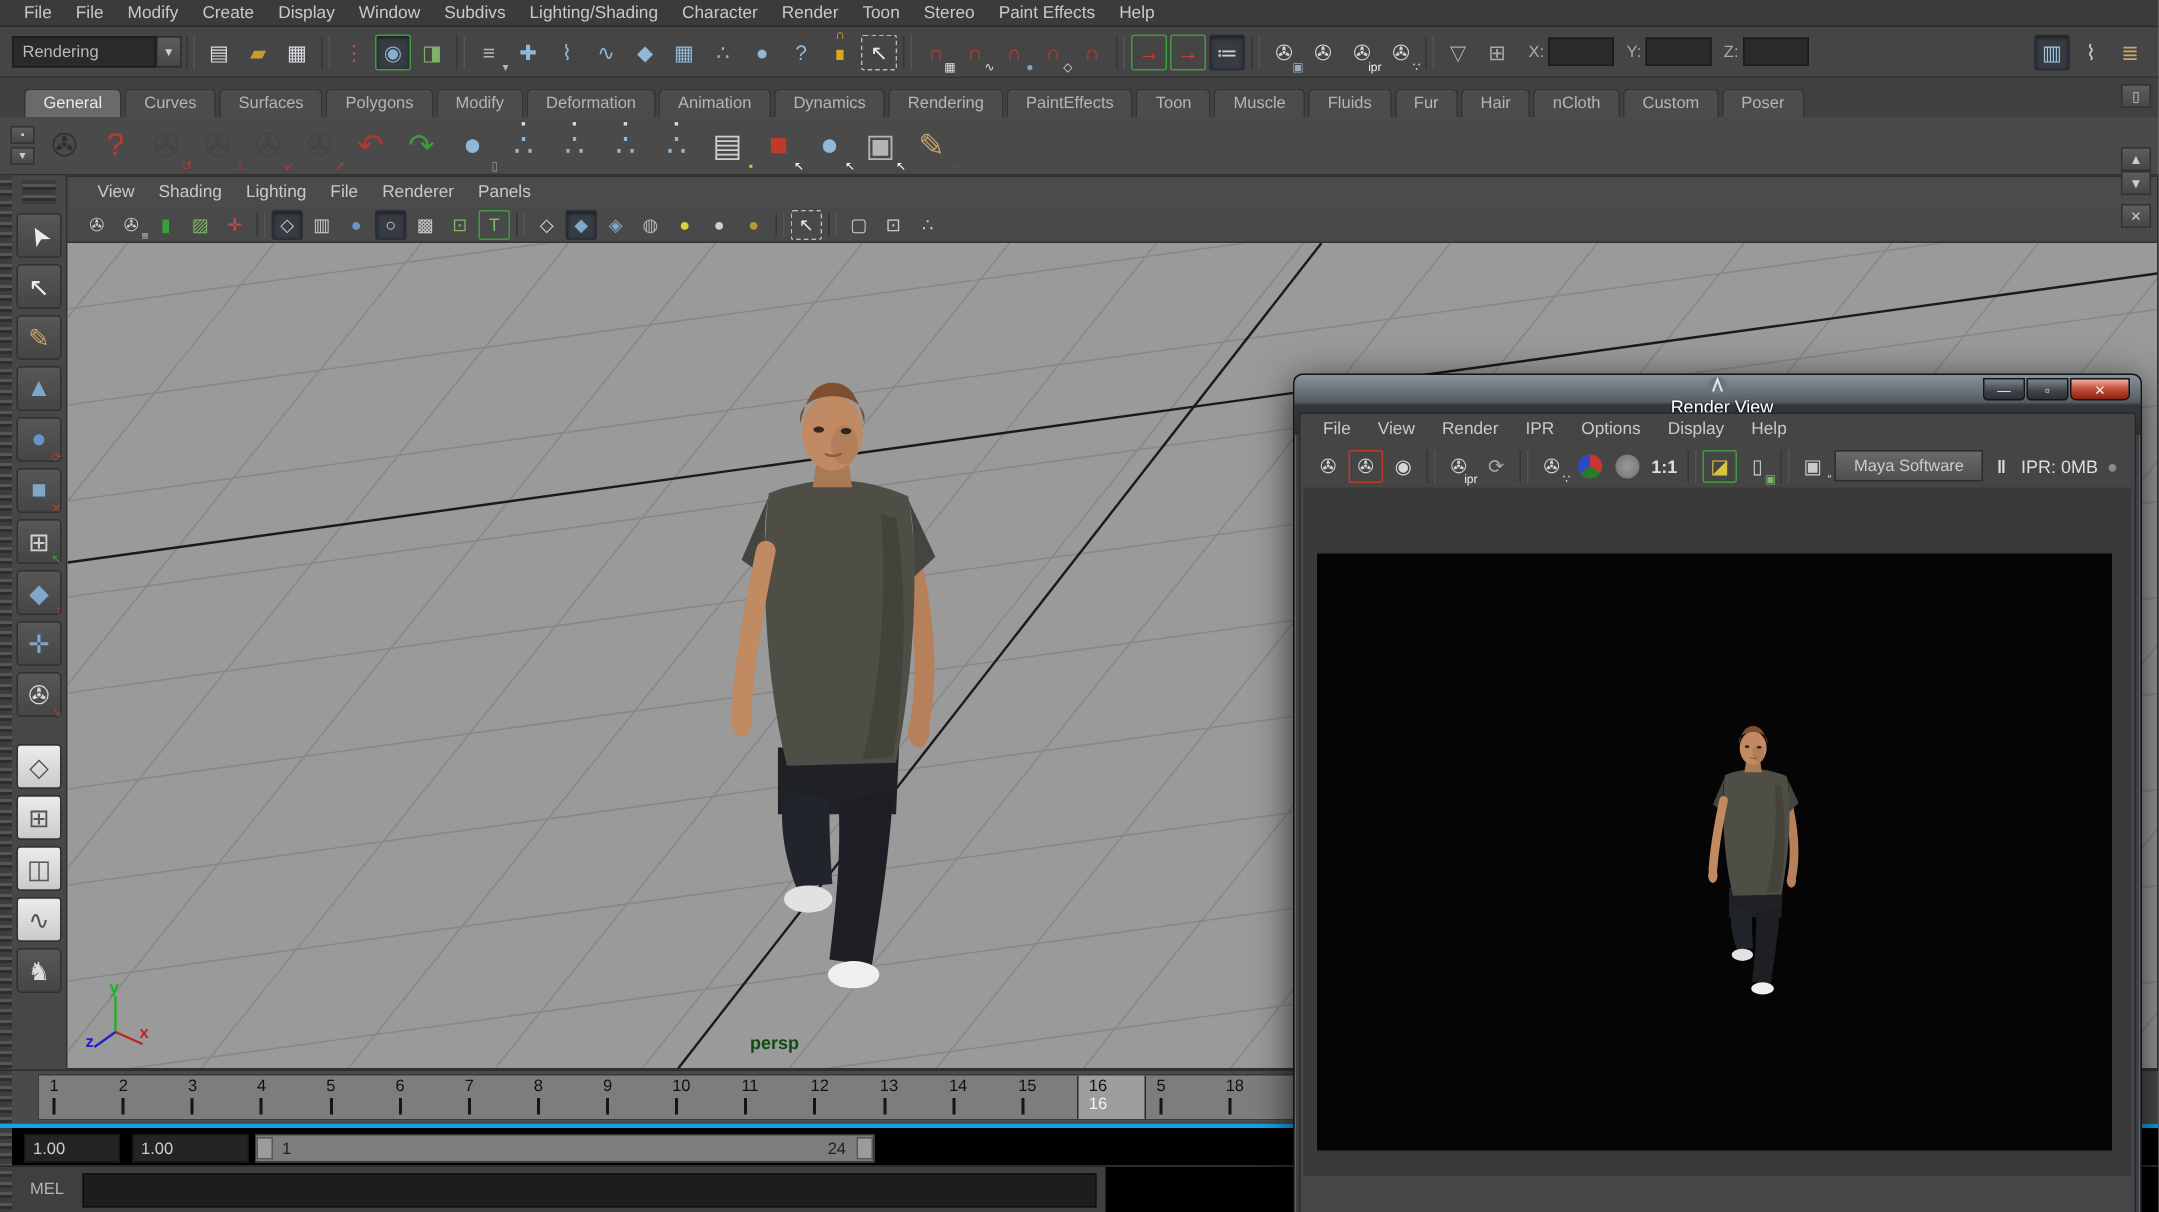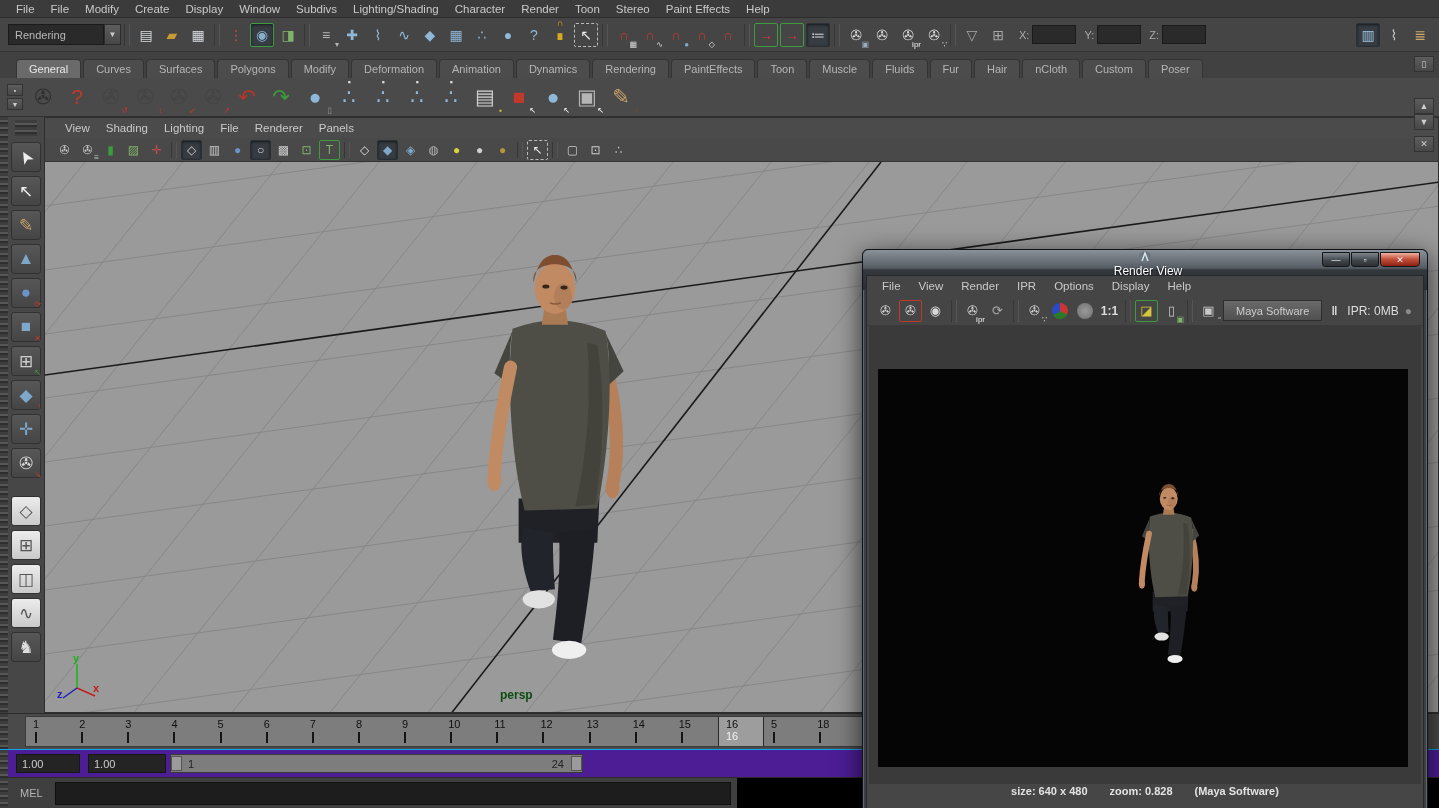--- a/index.html
+++ b/index.html
@@ -92,21 +92,21 @@
   .tick-mark { position:absolute; left:9px; bottom:3px; width:2px; height:11px; background:#151515; }
   .tl-slot.current { background:#9d9d9d; border-left:1px solid #2a2a2a; border-right:1px solid #2a2a2a; }
   .cur-num { display:block; padding-left:7px; color:#f2f2f2; }
   #tl-field { position:absolute; left:1140px; top:7px; width:58px; height:19px; background:#242424; border:1px solid #161616; color:#ccc; font-size:11px; padding:0 5px; }
   #tl-playback { position:absolute; left:1212px; top:5px; display:flex; gap:2px; }
   .pb { position:relative; width:25px; height:23px; background:linear-gradient(#606060,#474747); border:1px solid #303030; border-radius:2px; color:#dcdcdc; font-size:10px; display:flex; align-items:center; justify-content:center; letter-spacing:-1px; }
   .pb .rb { position:absolute; top:2px; bottom:2px; width:2px; background:#b03a2e; }
   .pb .rb.l { left:6px; } .pb .rb.r { right:6px; }
 
   
-  #rangebar { height:28px; background:#4c1d95; border-top:1px solid #0ea5e9; position:relative; }
+  #rangebar { height:28px; background:#000000; border-top:3px solid #0ea5e9; position:relative; }
   #rb-grip { position:absolute; left:0; top:0; width:8px; height:100%; }
   .rfield { position:absolute; top:4px; height:19px; background:#242424; border:1px solid #161616; color:#ccc; font-size:11px; padding:0 5px; }
   #rb-bar { position:absolute; left:170px; top:4px; width:413px; height:19px; background:#7d7d7d; border:1px solid #3a3a3a; color:#222; }
   .rb-handle { position:absolute; top:1px; bottom:1px; width:11px; background:#9b9b9b; border:1px solid #555; }
   #rb-start-label { position:absolute; left:17px; top:3px; }
   #rb-end-label { position:absolute; right:18px; top:3px; }
   .rb-arrow { position:absolute; top:8px; color:#9a9a9a; font-size:9px; }
   #rb-icons { position:absolute; top:5px; display:flex; gap:4px; }
 
   
@@ -675,23 +675,20 @@
           <span class="txtb" style="color: rgb(138, 138, 138);">●</span>
         </div>
       <div id="rv-view">
         <div id="rv-image">
           <svg id="char-render" viewBox="0 0 210 420">
               <use href="#char"></use>
             </svg>
         </div>
       </div>
       <div id="rv-status">
-        <div>
-          <span>size: 640 x 480</span><span>zoom: 0.828</span><span>(Maya Software)</span>
-        </div>
       </div>
     </div>
   </div>
 </div>
 
 <div id="timeline">
   <div id="tl-grip" class="grip"></div>
   <div id="tl-track">
       <div class="tl-slot" style="left: 0px; width: 46.125px;">
         <span class="tick-num">1</span>

